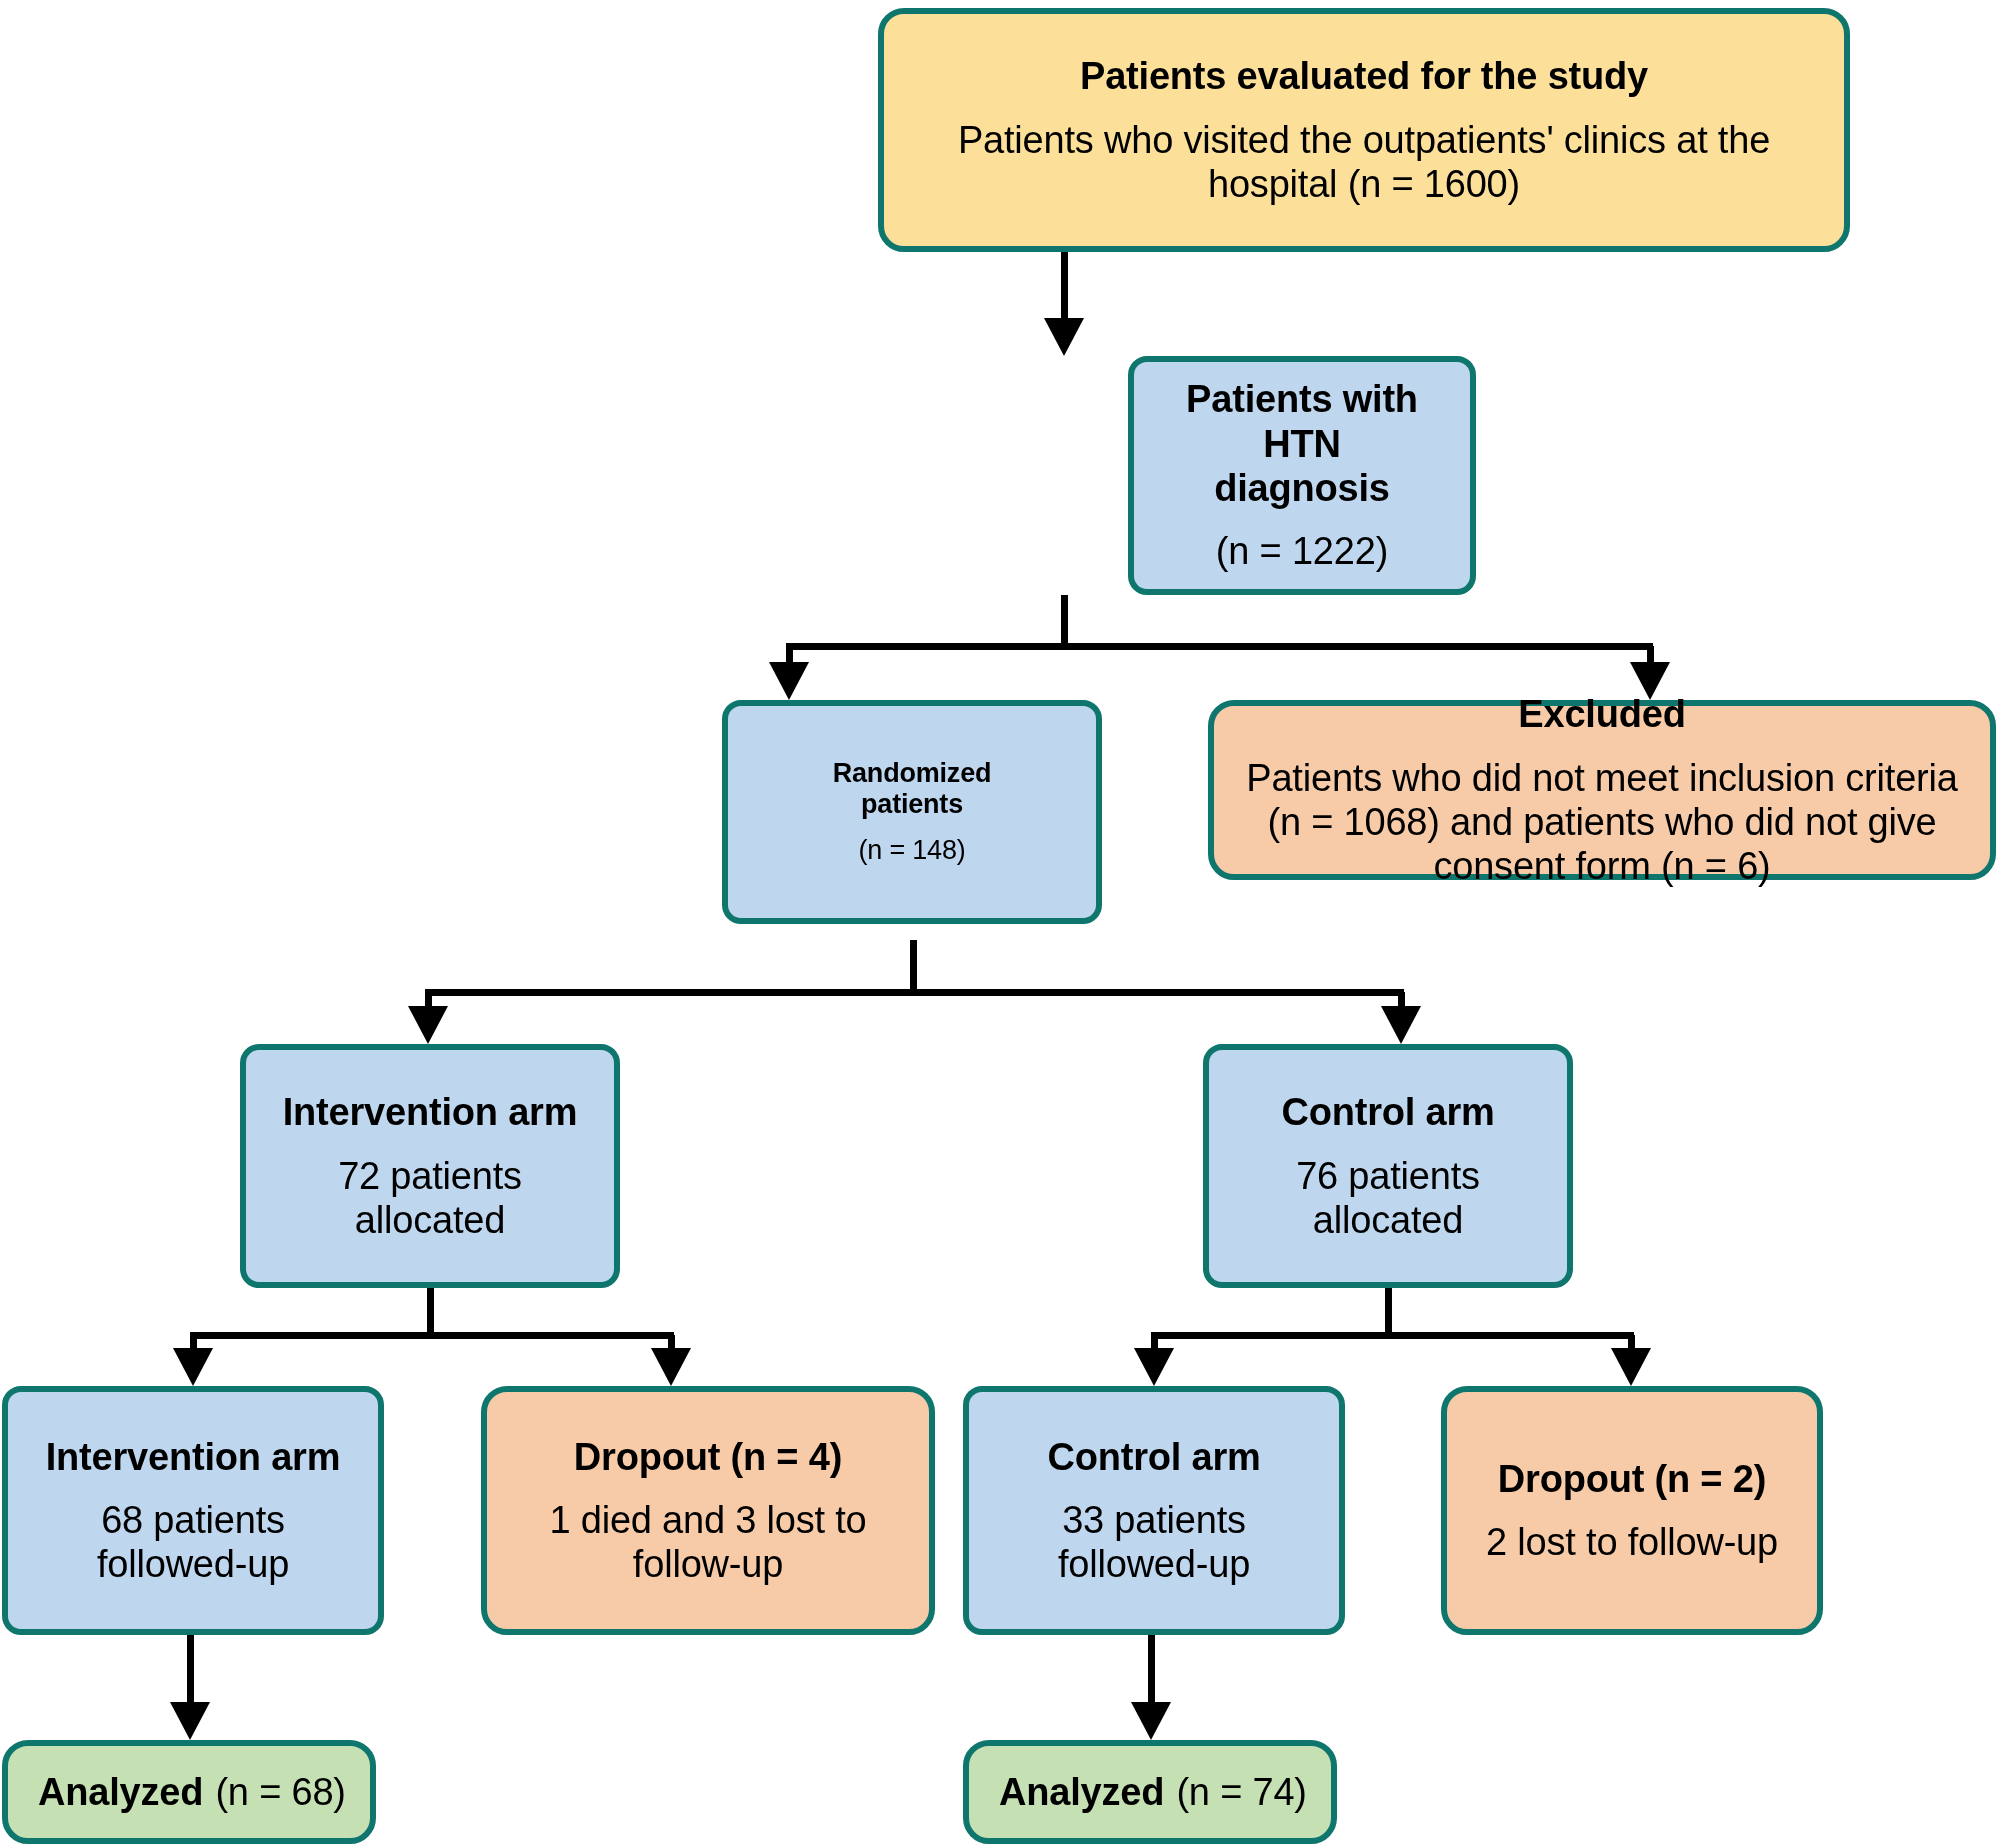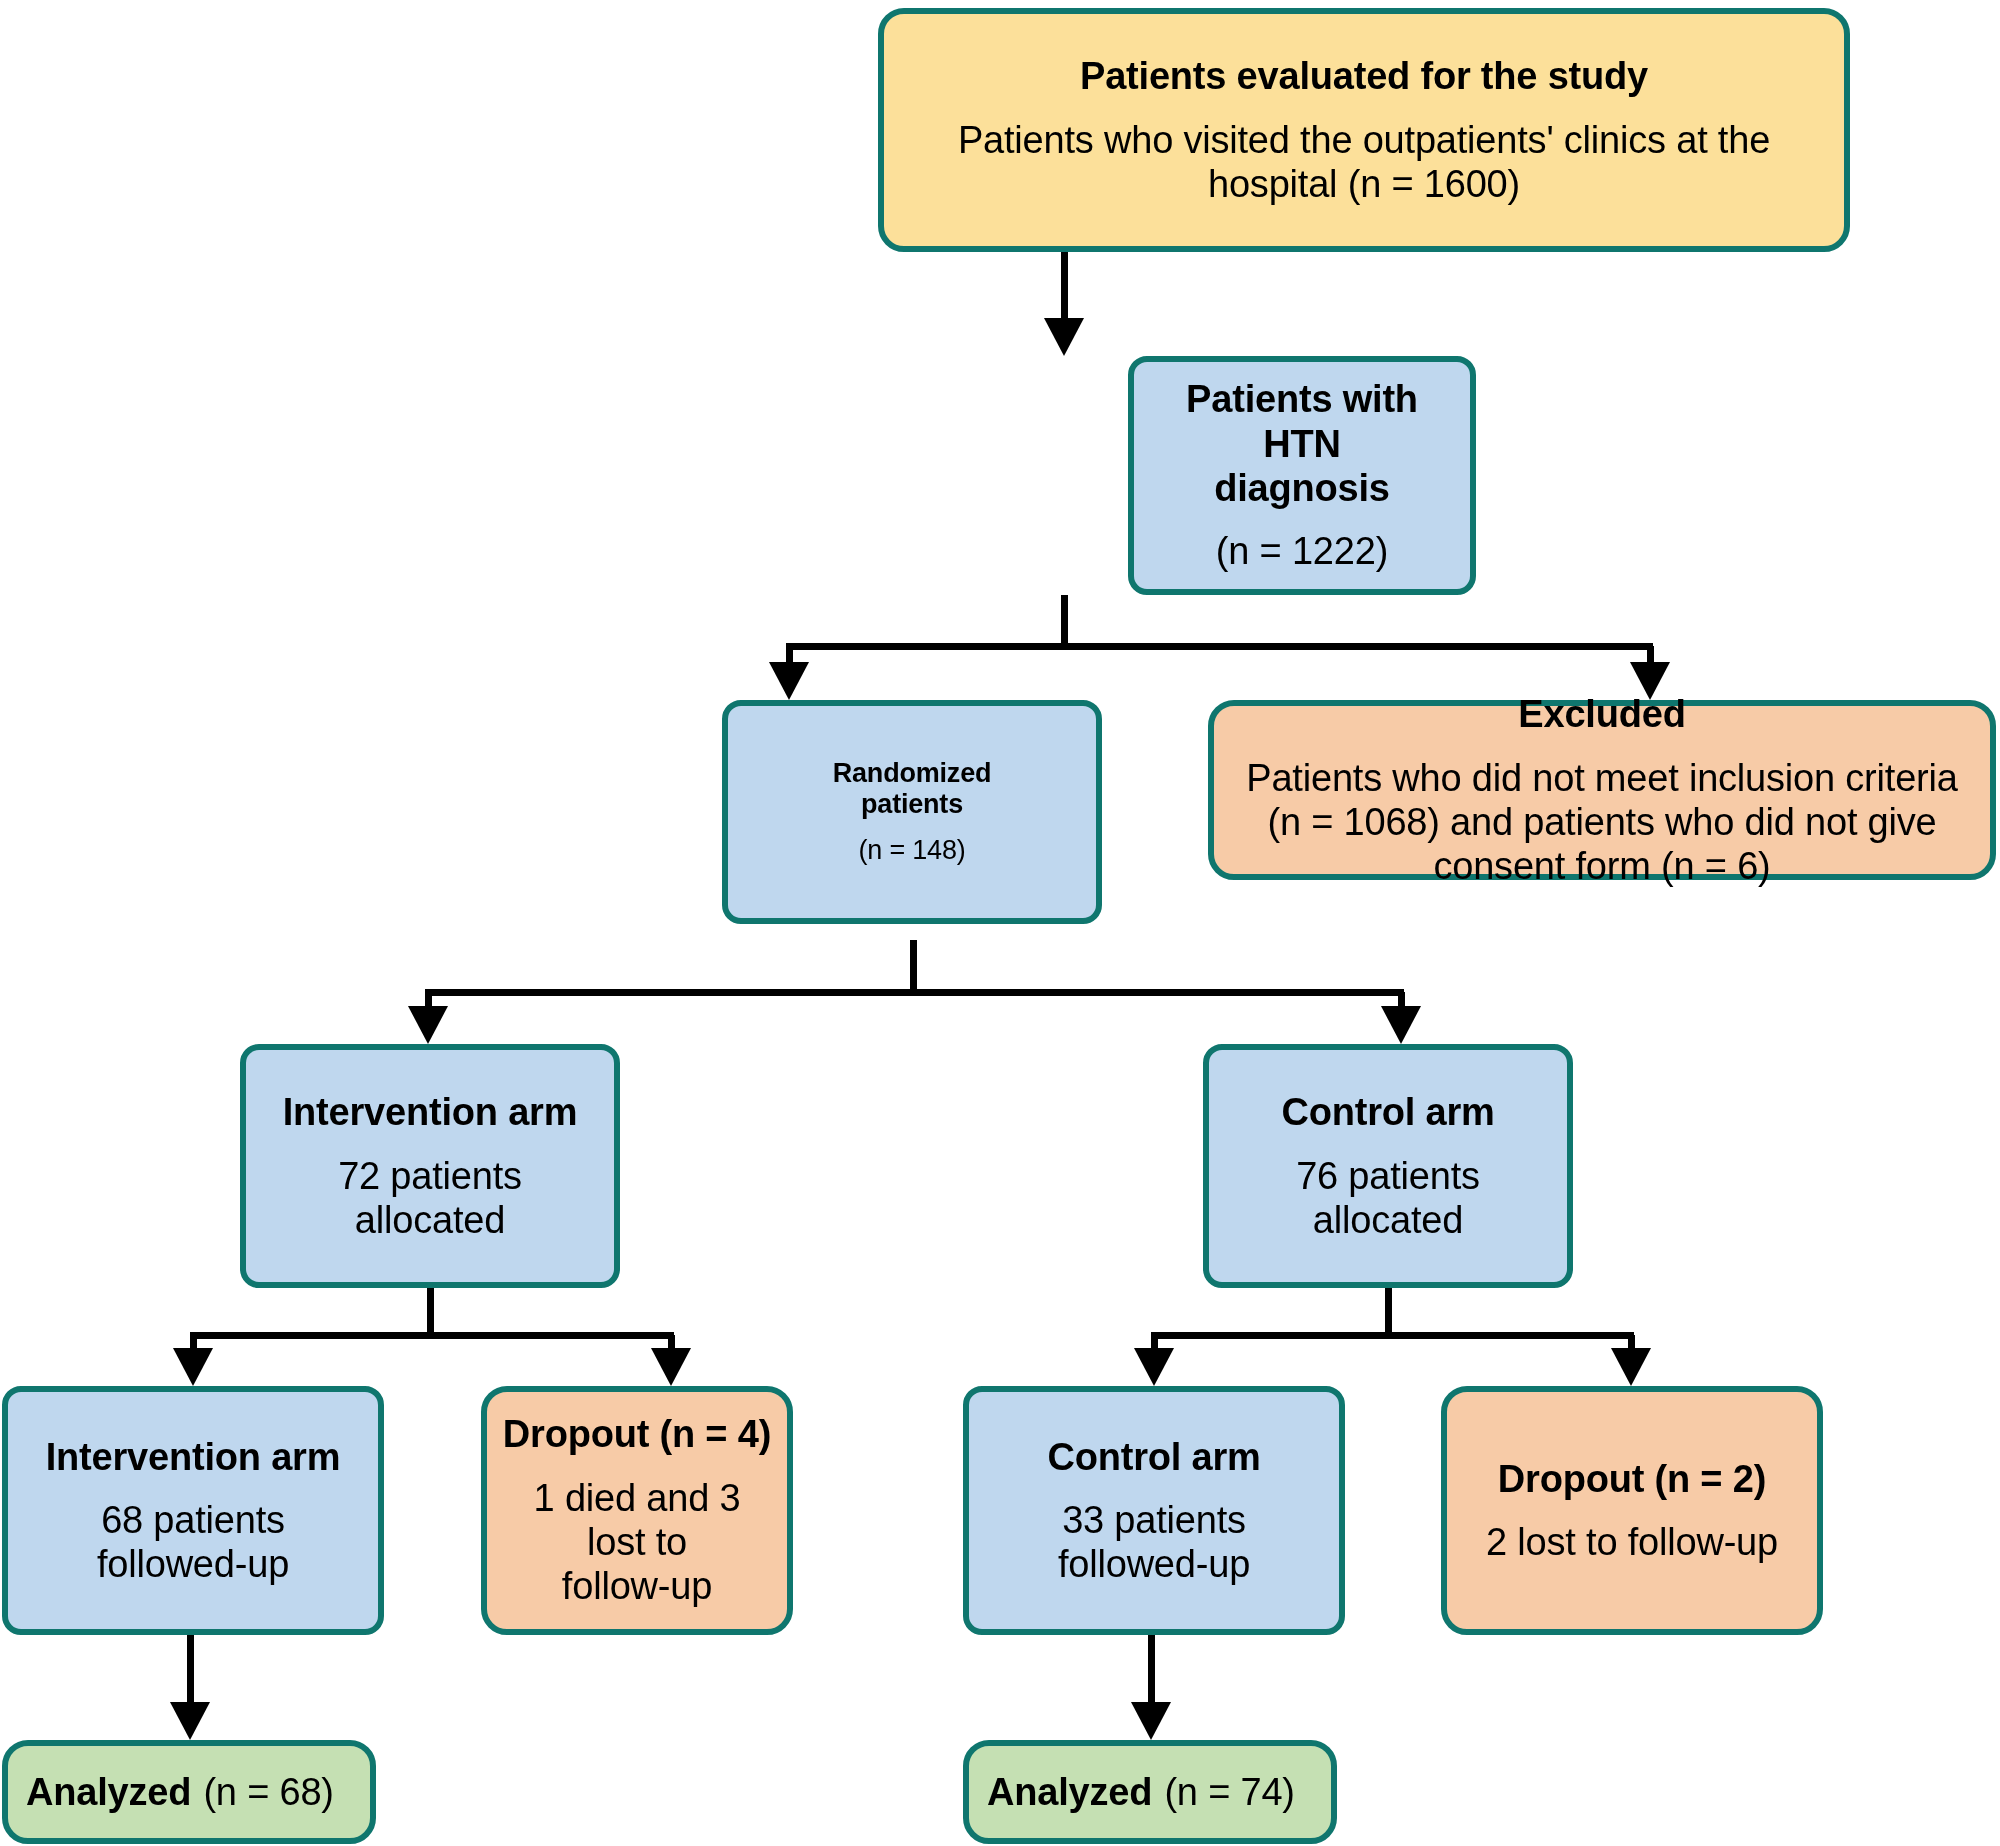--- a/index.html
+++ b/index.html
@@ -43,21 +43,21 @@
   .node .body.gap { margin-top: 0.52em; }
   .fill-yellow { background: #fce09a; }
   .fill-blue   { background: #bfd7ee; border-radius: 19px; }
   .fill-orange { background: #f7cba7; }
   .fill-green  { background: #c5e0b3; }
 
   
   .node.inline-node {
     flex-direction: row;
     justify-content: flex-start;
-    padding-left: 18px;
+    padding-left: 30px;
   }
   .node.inline-node .title { margin-right: 0.32em; }
   svg.edge-layer {
     position: absolute;
     left: 0; top: 0;
     width: 2000px; height: 1846px;
     pointer-events: none;
   }
 </style>
 </head>
@@ -161,21 +161,21 @@
     <div class="body gap">76 patients</div>
     <div class="body">allocated</div>
   </div>
 
   <div class="node fill-blue" style="left:2px; top:1386px; width:382px; height:249px; font-size:38px;">
     <div class="title">Intervention arm</div>
     <div class="body gap">68 patients</div>
     <div class="body">followed-up</div>
   </div>
 
-  <div class="node fill-orange" style="left:481px; top:1386px; width:312px; height:249px; font-size:38px;">
+  <div class="node fill-orange" style="left:481px; top:1386px; width:454px; height:249px; font-size:38px;">
     <div class="title">Dropout (n = 4)</div>
     <div class="body gap">1 died and 3 lost to</div>
     <div class="body">follow-up</div>
   </div>
 
   <div class="node fill-blue" style="left:963px; top:1386px; width:382px; height:249px; font-size:38px;">
     <div class="title">Control arm</div>
     <div class="body gap">33 patients</div>
     <div class="body">followed-up</div>
   </div>

